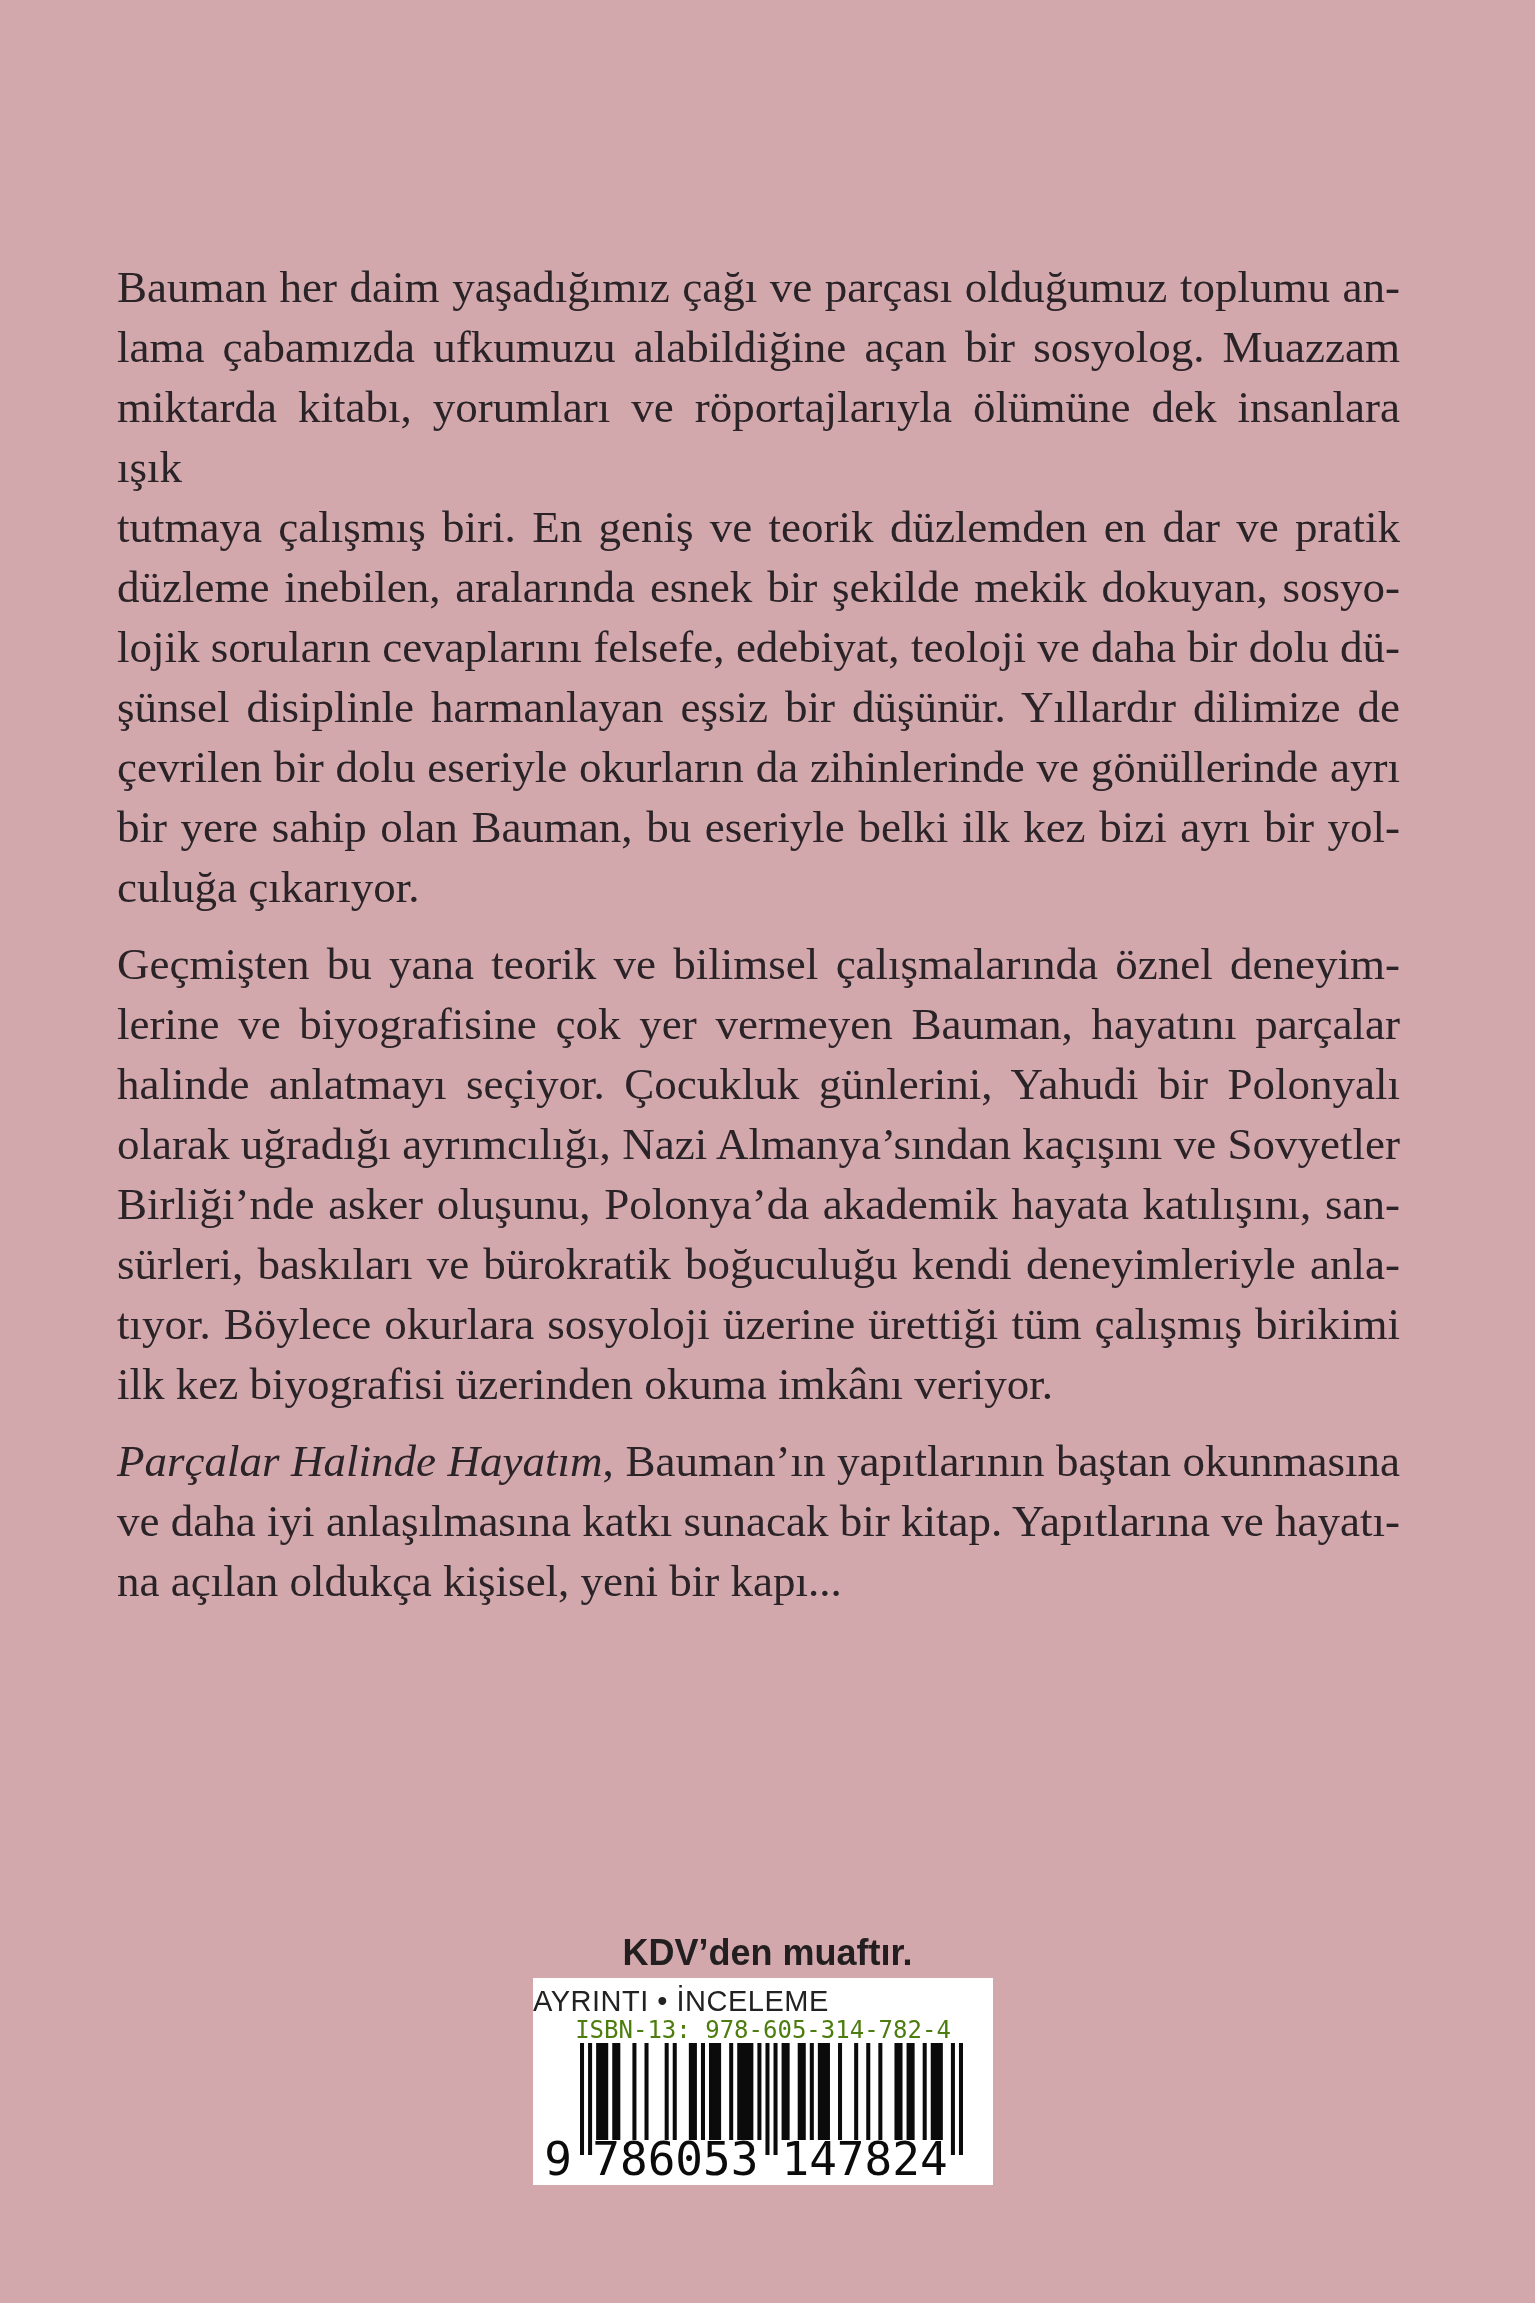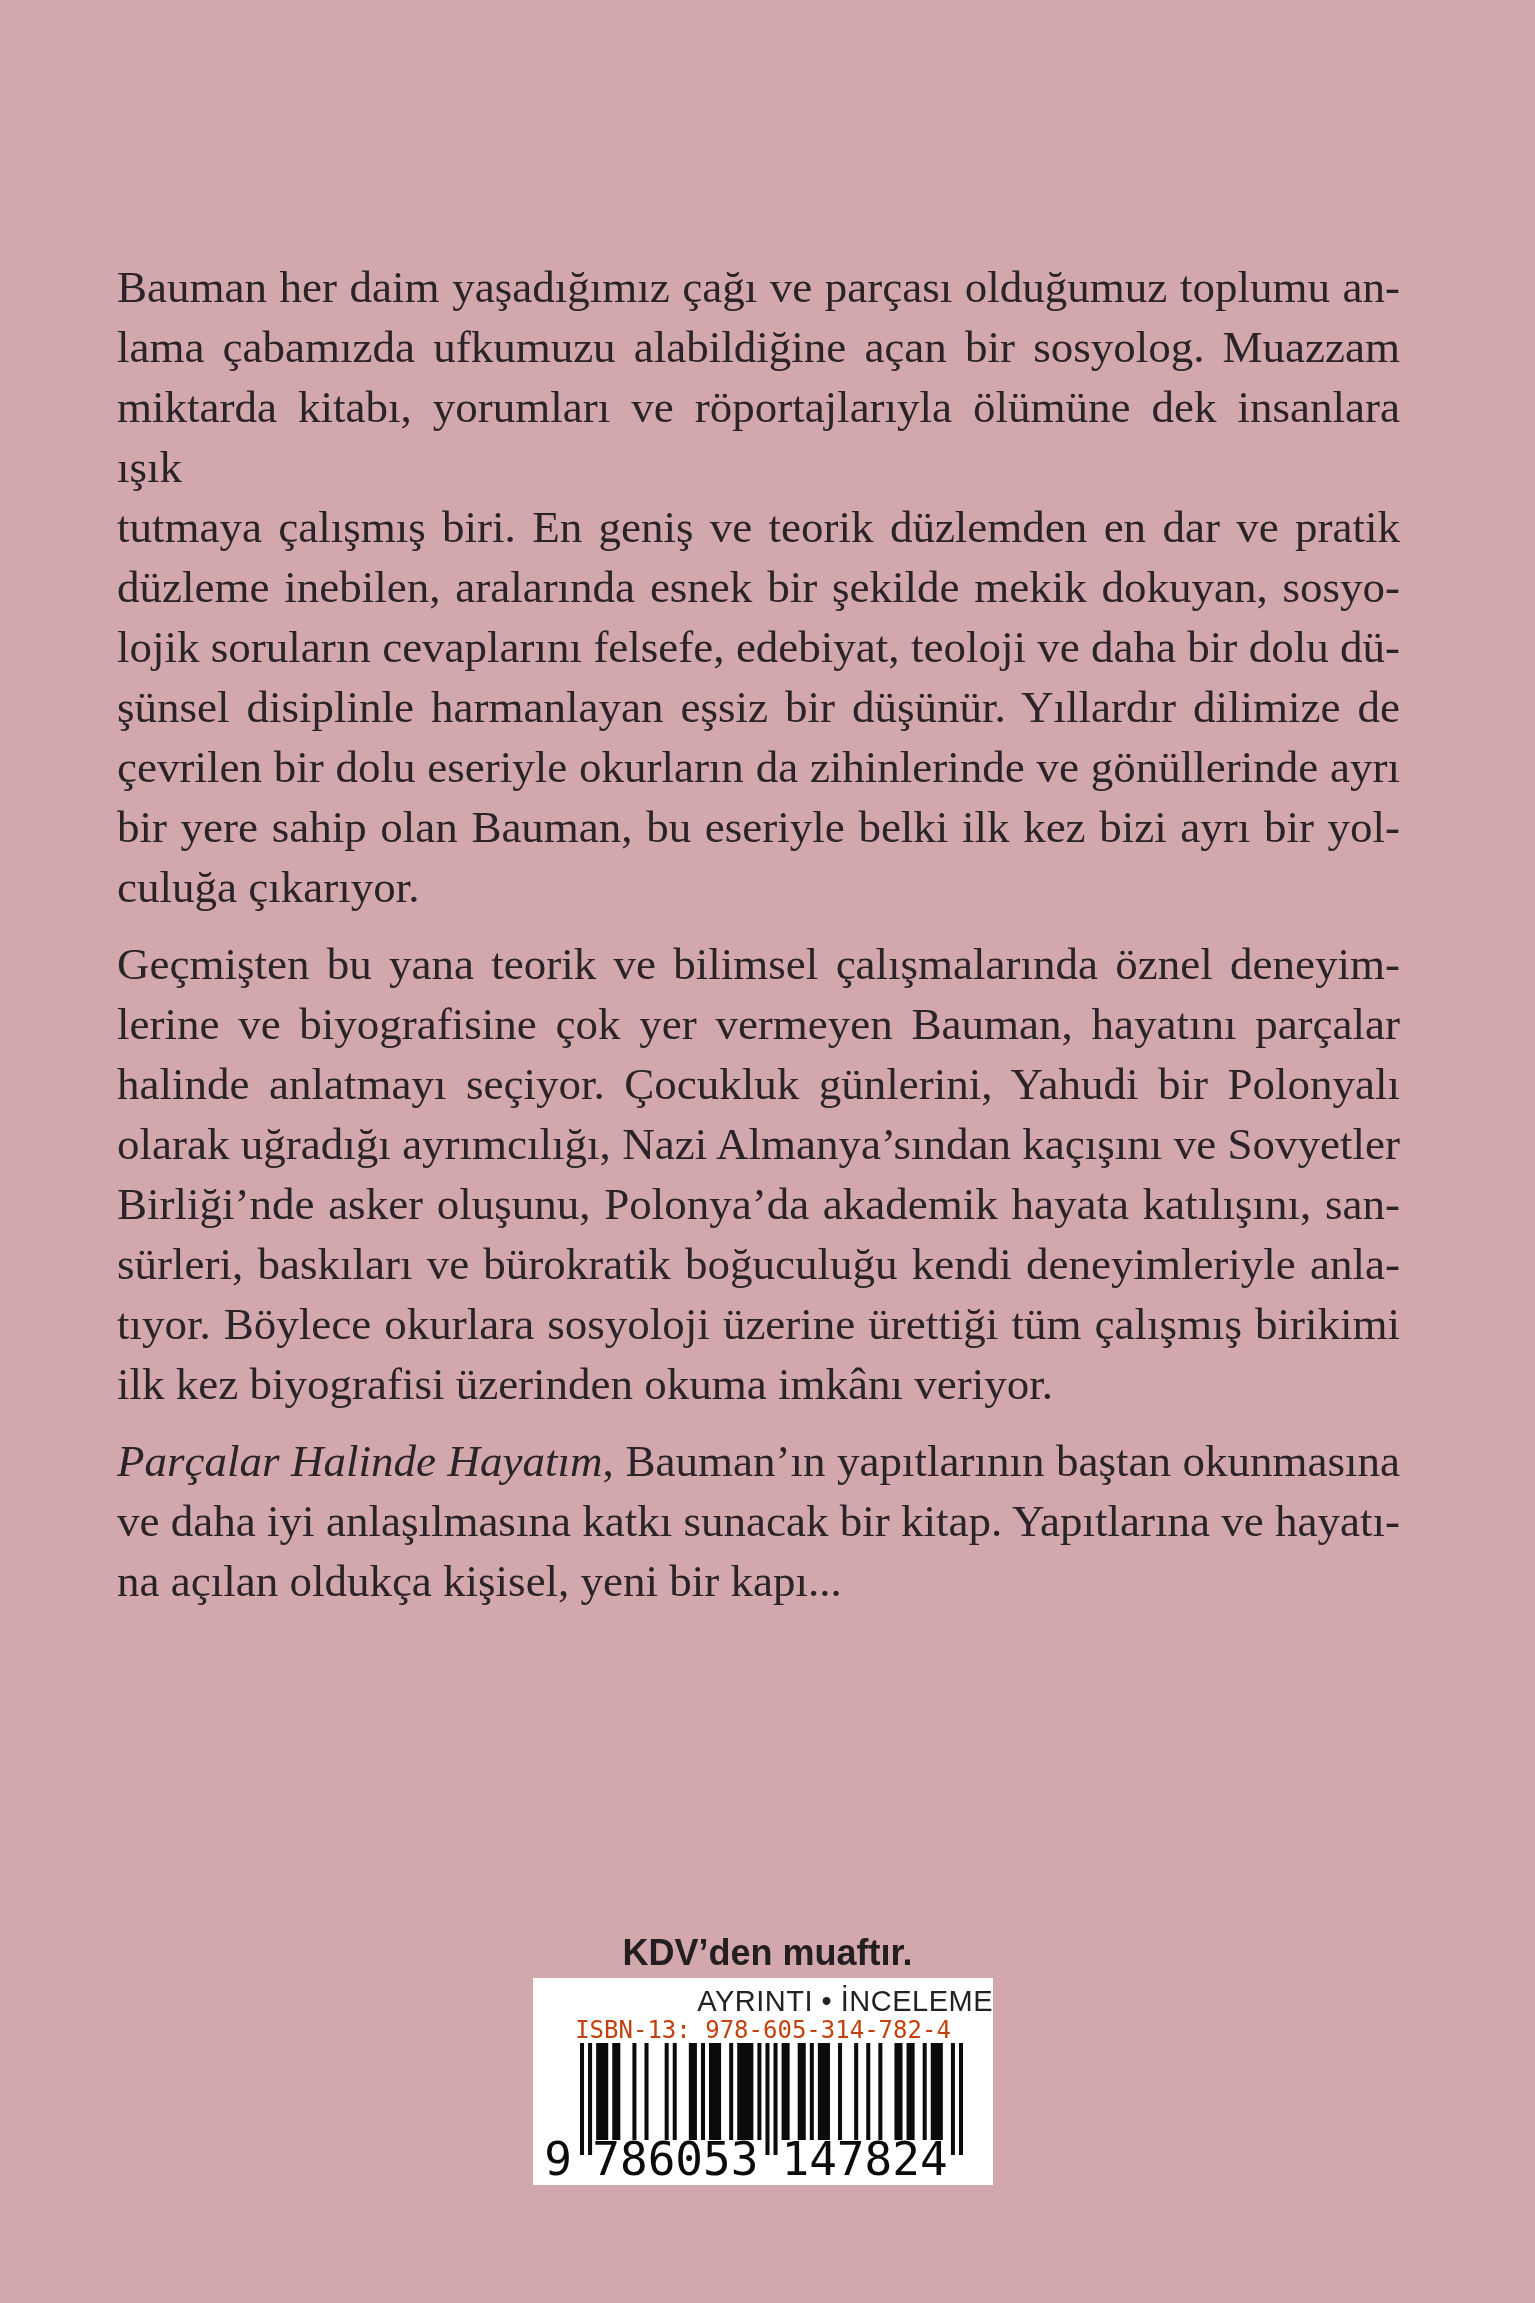--- a/index.html
+++ b/index.html
@@ -57,36 +57,36 @@
     position: absolute;
     left: 533px;
     top: 1978px;
     width: 460px;
     height: 207px;
     background: #ffffff;
     color: #1a1a1a;
   }
   .series {
     margin-top: 8px;
-    text-align: right;
+    text-align: left;
     font-family: "Liberation Sans", sans-serif;
     font-weight: 400;
     font-size: 29px;
     line-height: 1.05;
     letter-spacing: 0.5px;
     color: #222;
   }
   .isbn {
     margin-top: 2px;
     text-align: center;
     font-family: "DejaVu Sans Mono", monospace;
     font-size: 24px;
     line-height: 1.05;
     white-space: pre;
-    color: #c2410c;
+    color: #4d7c0f;
   }
 
   .bc-wrap {
     position: absolute;
     left: 47px;
     top: 65px;
     width: 383px;
     height: 112px;
   }
   .bars {

